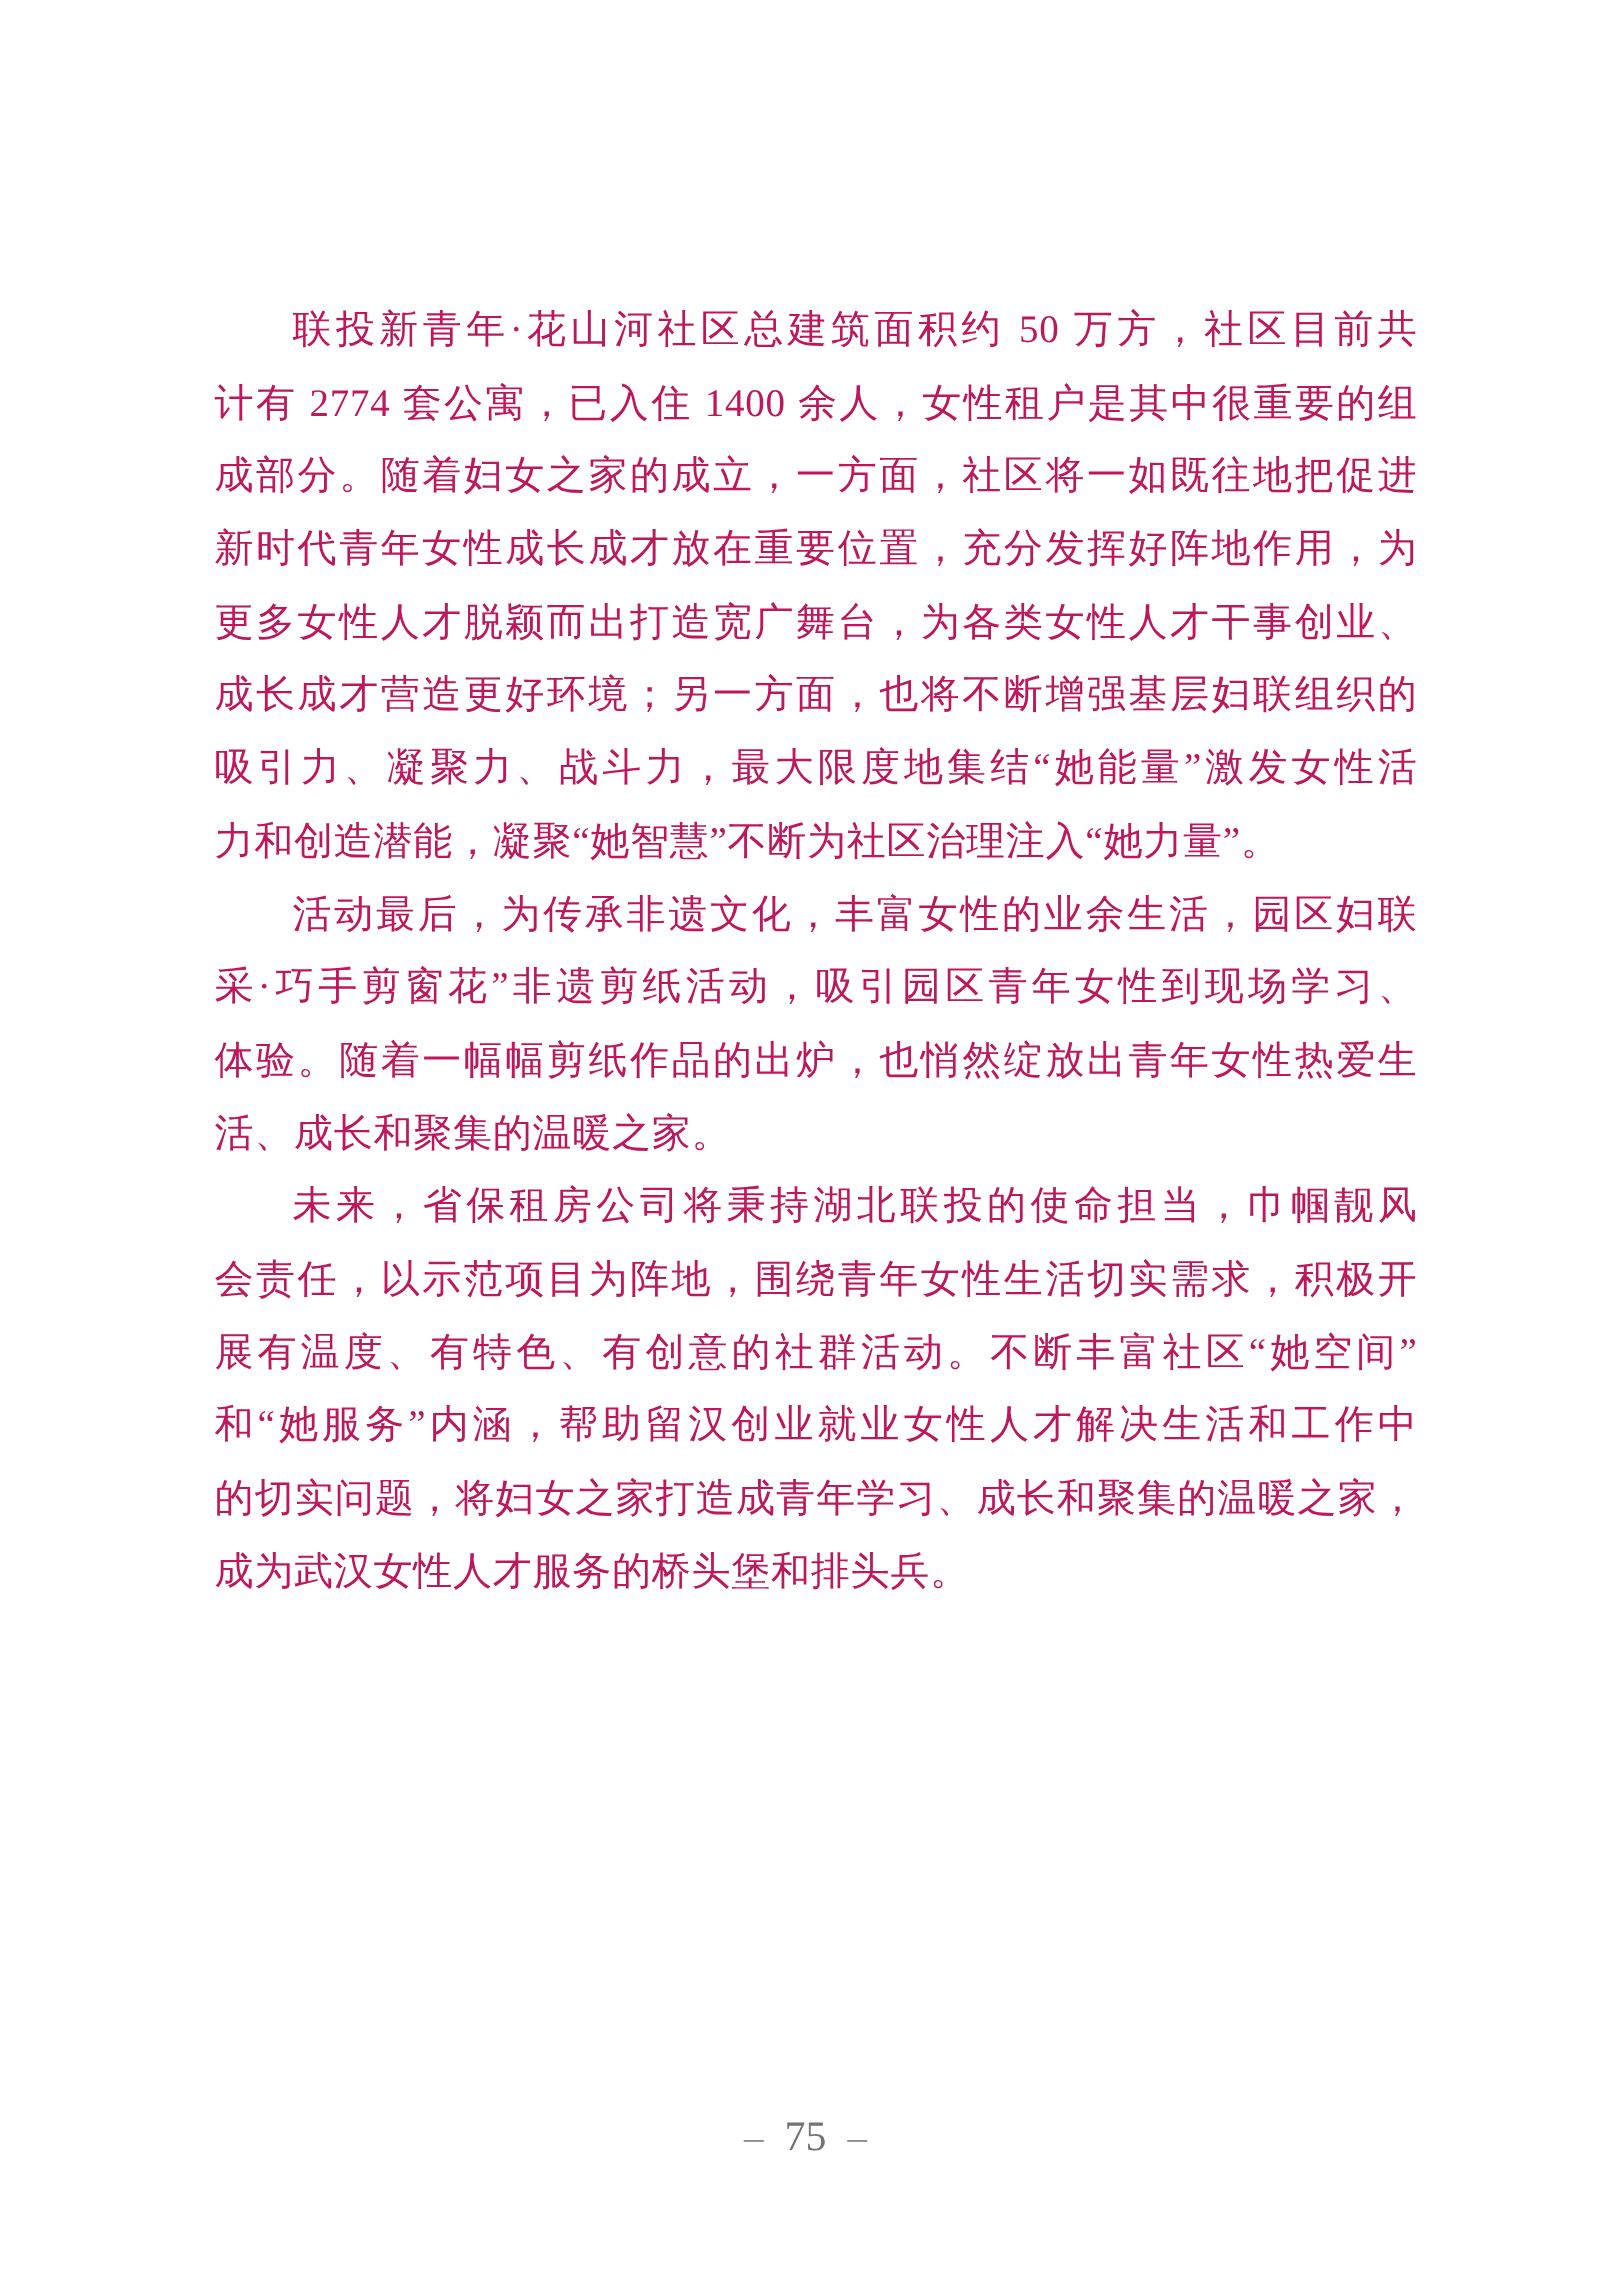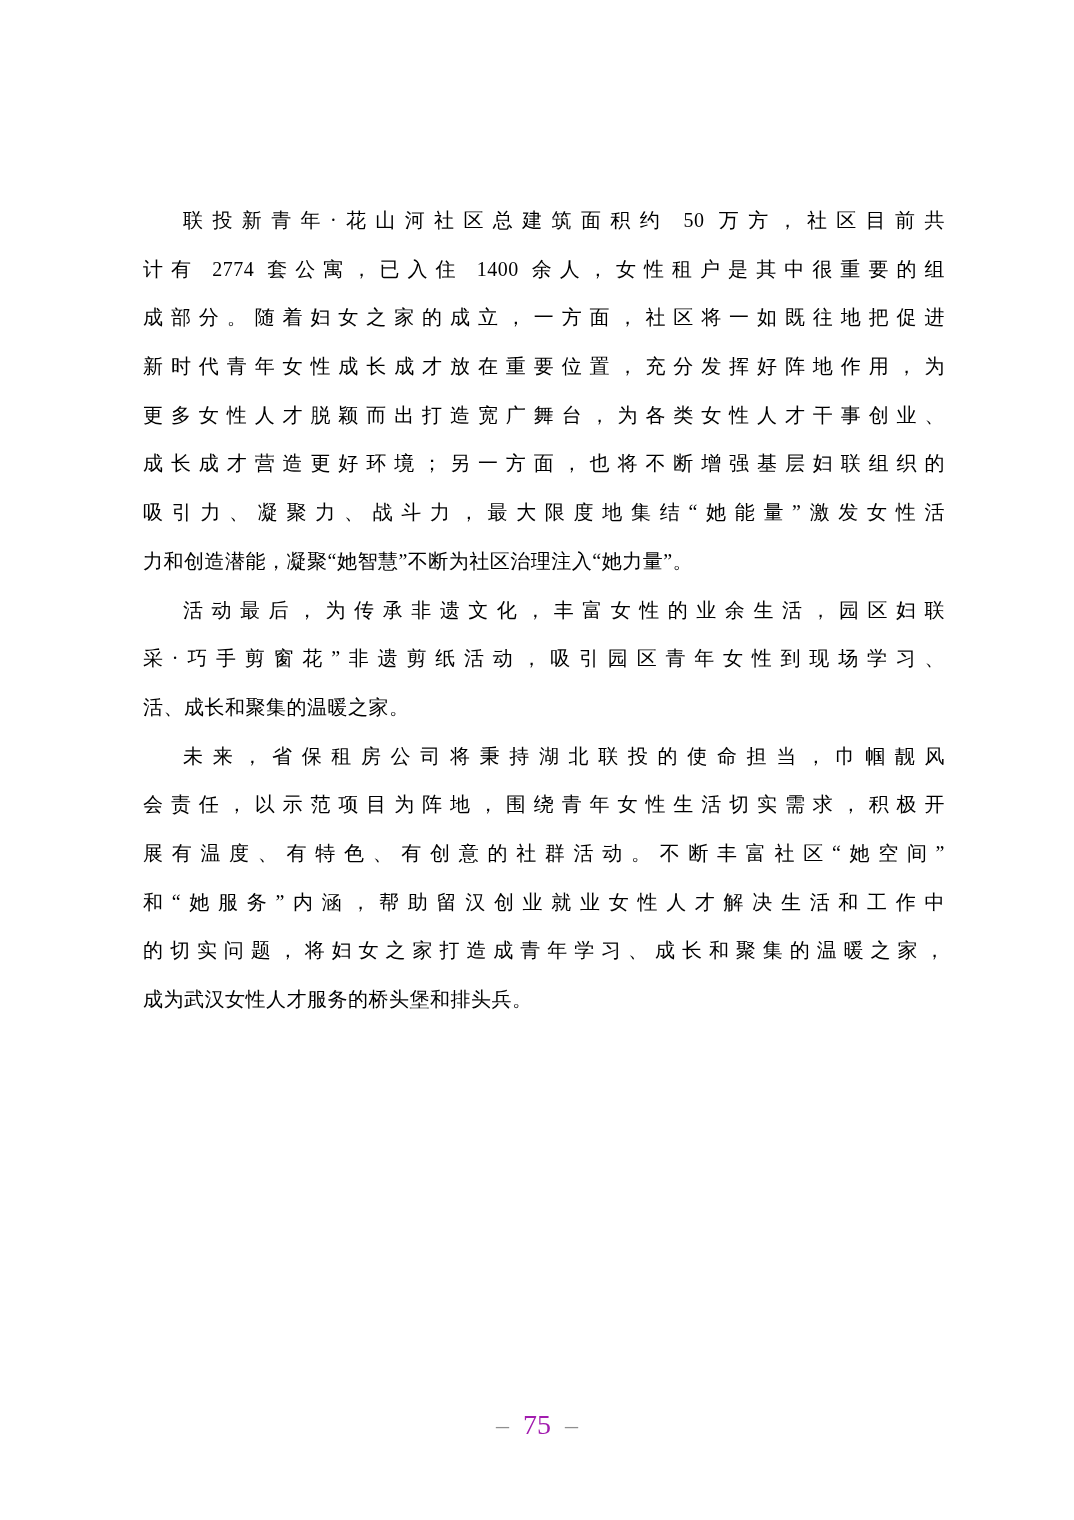--- a/index.html
+++ b/index.html
@@ -20,27 +20,27 @@
     left: 143px;
     top: 196px;
     width: 802px;
     color: #262626;
   }
   .para {
     margin: 0;
     padding: 0;
   }
   .line {
-    font-size: 20px;
+    font-size: 26px;
     line-height: 48.7px;
     height: 48.7px;
     text-align: justify;
     text-align-last: justify;
     letter-spacing: 0.5px;
-    color: #000000;
+    color: #be185d;
   }
   .line.first {
     text-indent: 2em;
   }
   .line.last {
     text-align-last: left;
   }
   .page-number {
     position: absolute;
     top: 1408px;
@@ -50,21 +50,21 @@
     font-size: 28px;
     line-height: 34px;
     color: #1f1f1f;
   }
   .page-number .dash {
     color: #8f8f8f;
     font-size: 26px;
   }
   .page-number .num {
     margin: 0 14px;
-    color: #a21caf;
+    color: #737373;
   }
 </style>
 </head>
 <body>
 
 <div class="page">
 
   <div class="text-block">
 
     <div class="para">
@@ -74,20 +74,21 @@
       <div class="line">新时代青年女性成长成才放在重要位置，充分发挥好阵地作用，为</div>
       <div class="line">更多女性人才脱颖而出打造宽广舞台，为各类女性人才干事创业、</div>
       <div class="line">成长成才营造更好环境；另一方面，也将不断增强基层妇联组织的</div>
       <div class="line">吸引力、凝聚力、战斗力，最大限度地集结“她能量”激发女性活</div>
       <div class="line last">力和创造潜能，凝聚“她智慧”不断为社区治理注入“她力量”。</div>
     </div>
 
     <div class="para">
       <div class="line first">活动最后，为传承非遗文化，丰富女性的业余生活，园区妇联</div>
       <div class="line">采·巧手剪窗花”非遗剪纸活动，吸引园区青年女性到现场学习、</div>
+      <div class="line">体验。随着一幅幅剪纸作品的出炉，也悄然绽放出青年女性热爱生</div>
       <div class="line last">活、成长和聚集的温暖之家。</div>
     </div>
 
     <div class="para">
       <div class="line first">未来，省保租房公司将秉持湖北联投的使命担当，巾帼靓风</div>
       <div class="line">会责任，以示范项目为阵地，围绕青年女性生活切实需求，积极开</div>
       <div class="line">展有温度、有特色、有创意的社群活动。不断丰富社区“她空间”</div>
       <div class="line">和“她服务”内涵，帮助留汉创业就业女性人才解决生活和工作中</div>
       <div class="line">的切实问题，将妇女之家打造成青年学习、成长和聚集的温暖之家，</div>
       <div class="line last">成为武汉女性人才服务的桥头堡和排头兵。</div>

